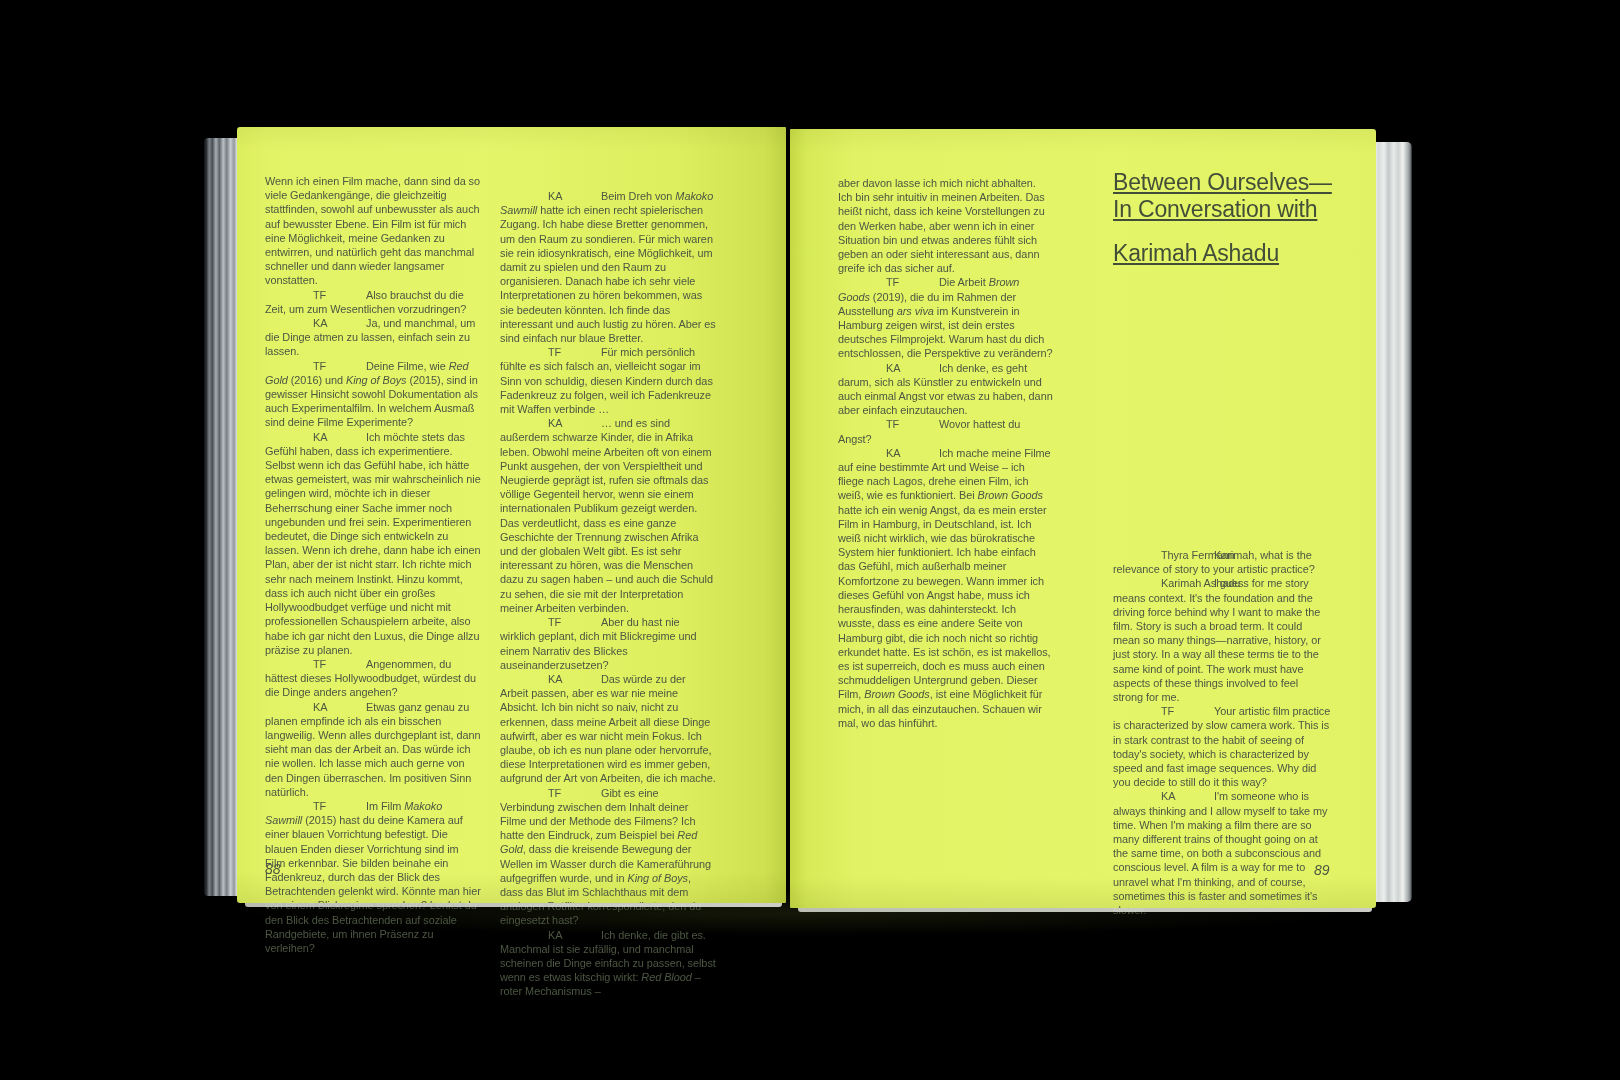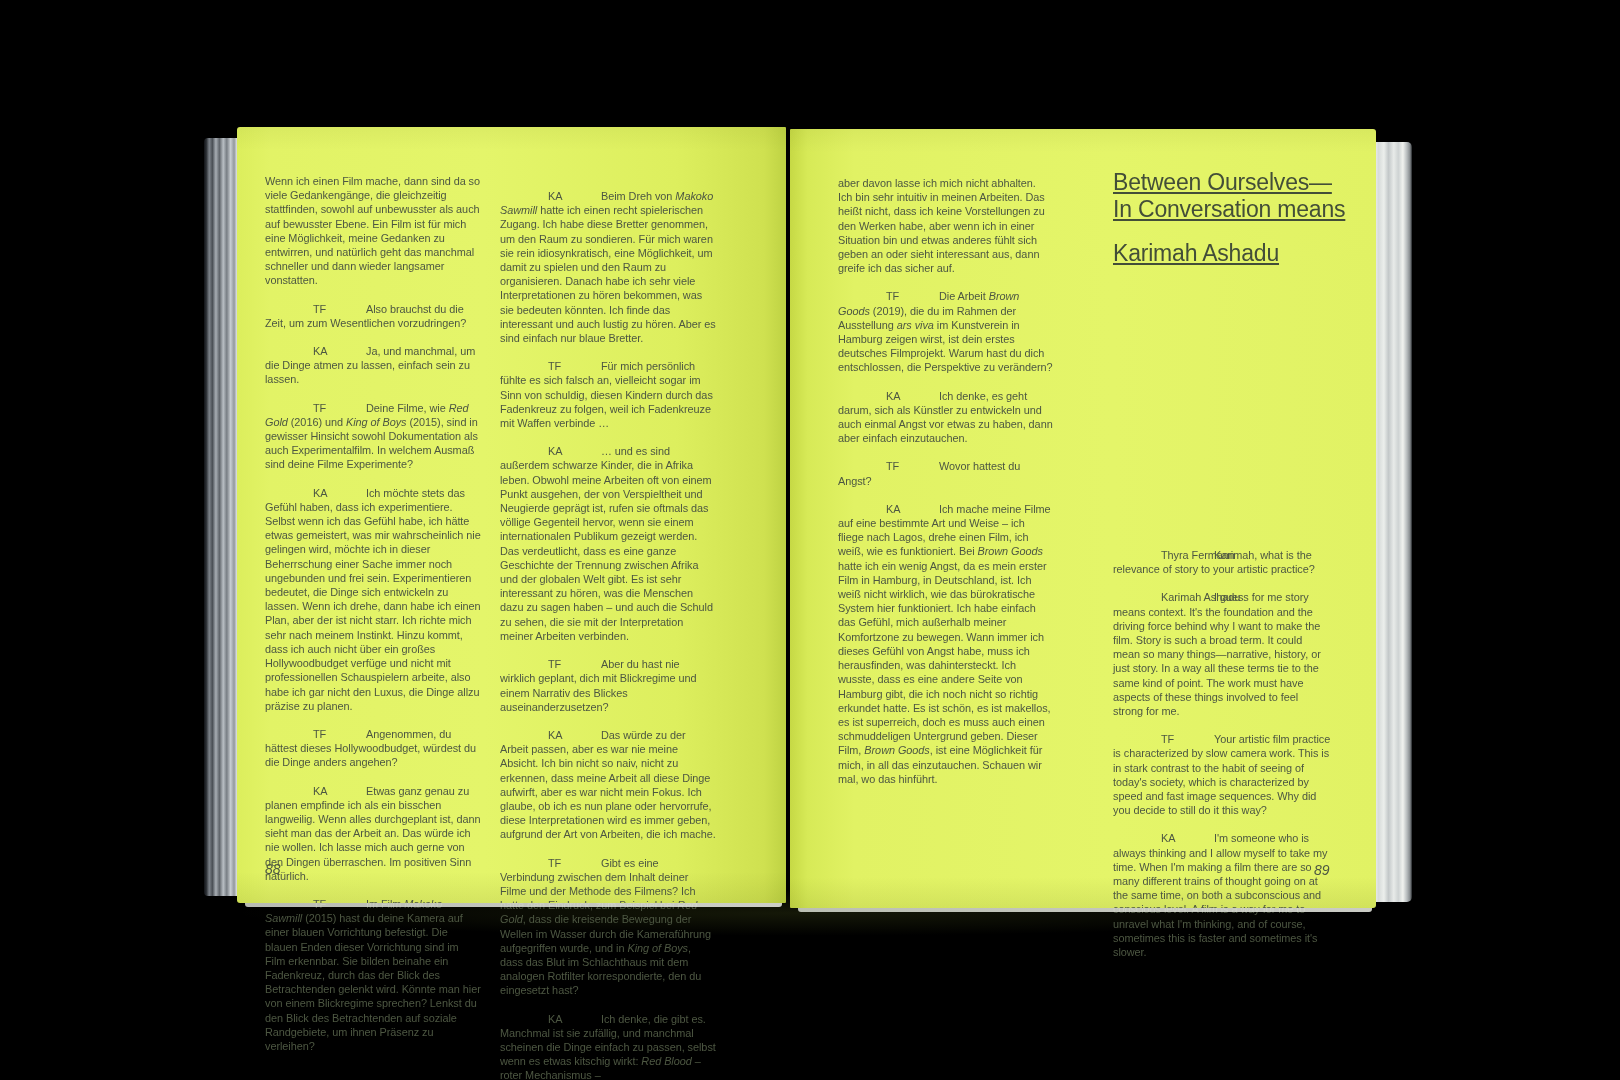--- a/index.html
+++ b/index.html
@@ -50,21 +50,21 @@
     background:
       linear-gradient(to bottom, rgba(70,80,10,0.06) 0%, rgba(0,0,0,0) 3%, rgba(0,0,0,0) 96%, rgba(70,80,10,0.10) 100%),
       linear-gradient(to right, #c6d945 0%, #d7ea57 3%, #e1f264 11%, #e4f569 55%, #e1f264 100%);
   }
   .page-left::after, .page-right::after{
     content:"";position:absolute;left:8px;right:4px;bottom:-4px;height:4px;
     background:linear-gradient(to right,#d9ddd2,#eef0e8);
     border-radius:0 0 3px 3px;opacity:.85;
   }
   .col{position:absolute;}
-  .turn{position:relative;text-indent:101px;margin-top:14px;}
+  .turn{position:relative;text-indent:101px;margin-top:0;}
   .turn.flush{text-indent:0;}
   .col > .turn:first-child{margin-top:9px;}
   .speaker{position:absolute;left:0;top:0;text-indent:0;padding-left:48px;}
   i{font-style:italic;}
   .title{
     position:absolute;left:323px;top:40px;width:250px;
     color:var(--title-ink,#434e38);
     font-size:23px;line-height:27px;letter-spacing:-0.2px;text-decoration:underline;
   }
   .title .name{margin-top:17px;}
@@ -106,21 +106,21 @@
   <div class="page page-right">
     <div class="col" style="left:48px;top:38px;width:215px;">
         <div class="turn flush">aber davon lasse ich mich nicht abhalten. Ich bin sehr intuitiv in meinen Arbeiten. Das heißt nicht, dass ich keine Vorstellungen zu den Werken habe, aber wenn ich in einer Situation bin und etwas anderes fühlt sich geben an oder sieht interessant aus, dann greife ich das sicher auf.</div>
         <div class="turn"><span class="speaker">TF</span>Die Arbeit <i>Brown Goods</i> (2019), die du im Rahmen der Ausstellung <i>ars viva</i> im Kunstverein in Hamburg zeigen wirst, ist dein erstes deutsches Filmprojekt. Warum hast du dich entschlossen, die Perspektive zu verändern?</div>
         <div class="turn"><span class="speaker">KA</span>Ich denke, es geht darum, sich als Künstler zu entwickeln und auch einmal Angst vor etwas zu haben, dann aber einfach einzutauchen.</div>
         <div class="turn"><span class="speaker">TF</span>Wovor hattest du Angst?</div>
         <div class="turn"><span class="speaker">KA</span>Ich mache meine Filme auf eine bestimmte Art und Weise – ich fliege nach Lagos, drehe einen Film, ich weiß, wie es funktioniert. Bei <i>Brown Goods</i> hatte ich ein wenig Angst, da es mein erster Film in Hamburg, in Deutschland, ist. Ich weiß nicht wirklich, wie das bürokratische System hier funktioniert. Ich habe einfach das Gefühl, mich außerhalb meiner Komfortzone zu bewegen. Wann immer ich dieses Gefühl von Angst habe, muss ich herausfinden, was dahintersteckt. Ich wusste, dass es eine andere Seite von Hamburg gibt, die ich noch nicht so richtig erkundet hatte. Es ist schön, es ist makellos, es ist superreich, doch es muss auch einen schmuddeligen Untergrund geben. Dieser Film, <i>Brown Goods</i>, ist eine Möglichkeit für mich, in all das einzutauchen. Schauen wir mal, wo das hinführt.</div>
       </div>
     <div class="title">
       <div>Between Ourselves—</div>
-      <div>In Conversation means</div>
+      <div>In Conversation with</div>
       <div class="name">Karimah Ashadu</div>
     </div>
     <div class="col" style="left:323px;top:410px;width:218px;">
         <div class="turn"><span class="speaker">Thyra Fermann</span>Karimah, what is the relevance of story to your artistic practice?</div>
         <div class="turn"><span class="speaker">Karimah Ashadu</span>I guess for me story means context. It's the foundation and the driving force behind why I want to make the film. Story is such a broad term. It could mean so many things—narrative, history, or just story. In a way all these terms tie to the same kind of point. The work must have aspects of these things involved to feel strong for me.</div>
         <div class="turn"><span class="speaker">TF</span>Your artistic film practice is characterized by slow camera work. This is in stark contrast to the habit of seeing of today's society, which is characterized by speed and fast image sequences. Why did you decide to still do it this way?</div>
         <div class="turn"><span class="speaker">KA</span>I'm someone who is always thinking and I allow myself to take my time. When I'm making a film there are so many different trains of thought going on at the same time, on both a subconscious and conscious level. A film is a way for me to unravel what I'm thinking, and of course, sometimes this is faster and sometimes it's slower.</div>
       </div>
     <div class="pagenum pagenum-right">89</div>
   </div>

